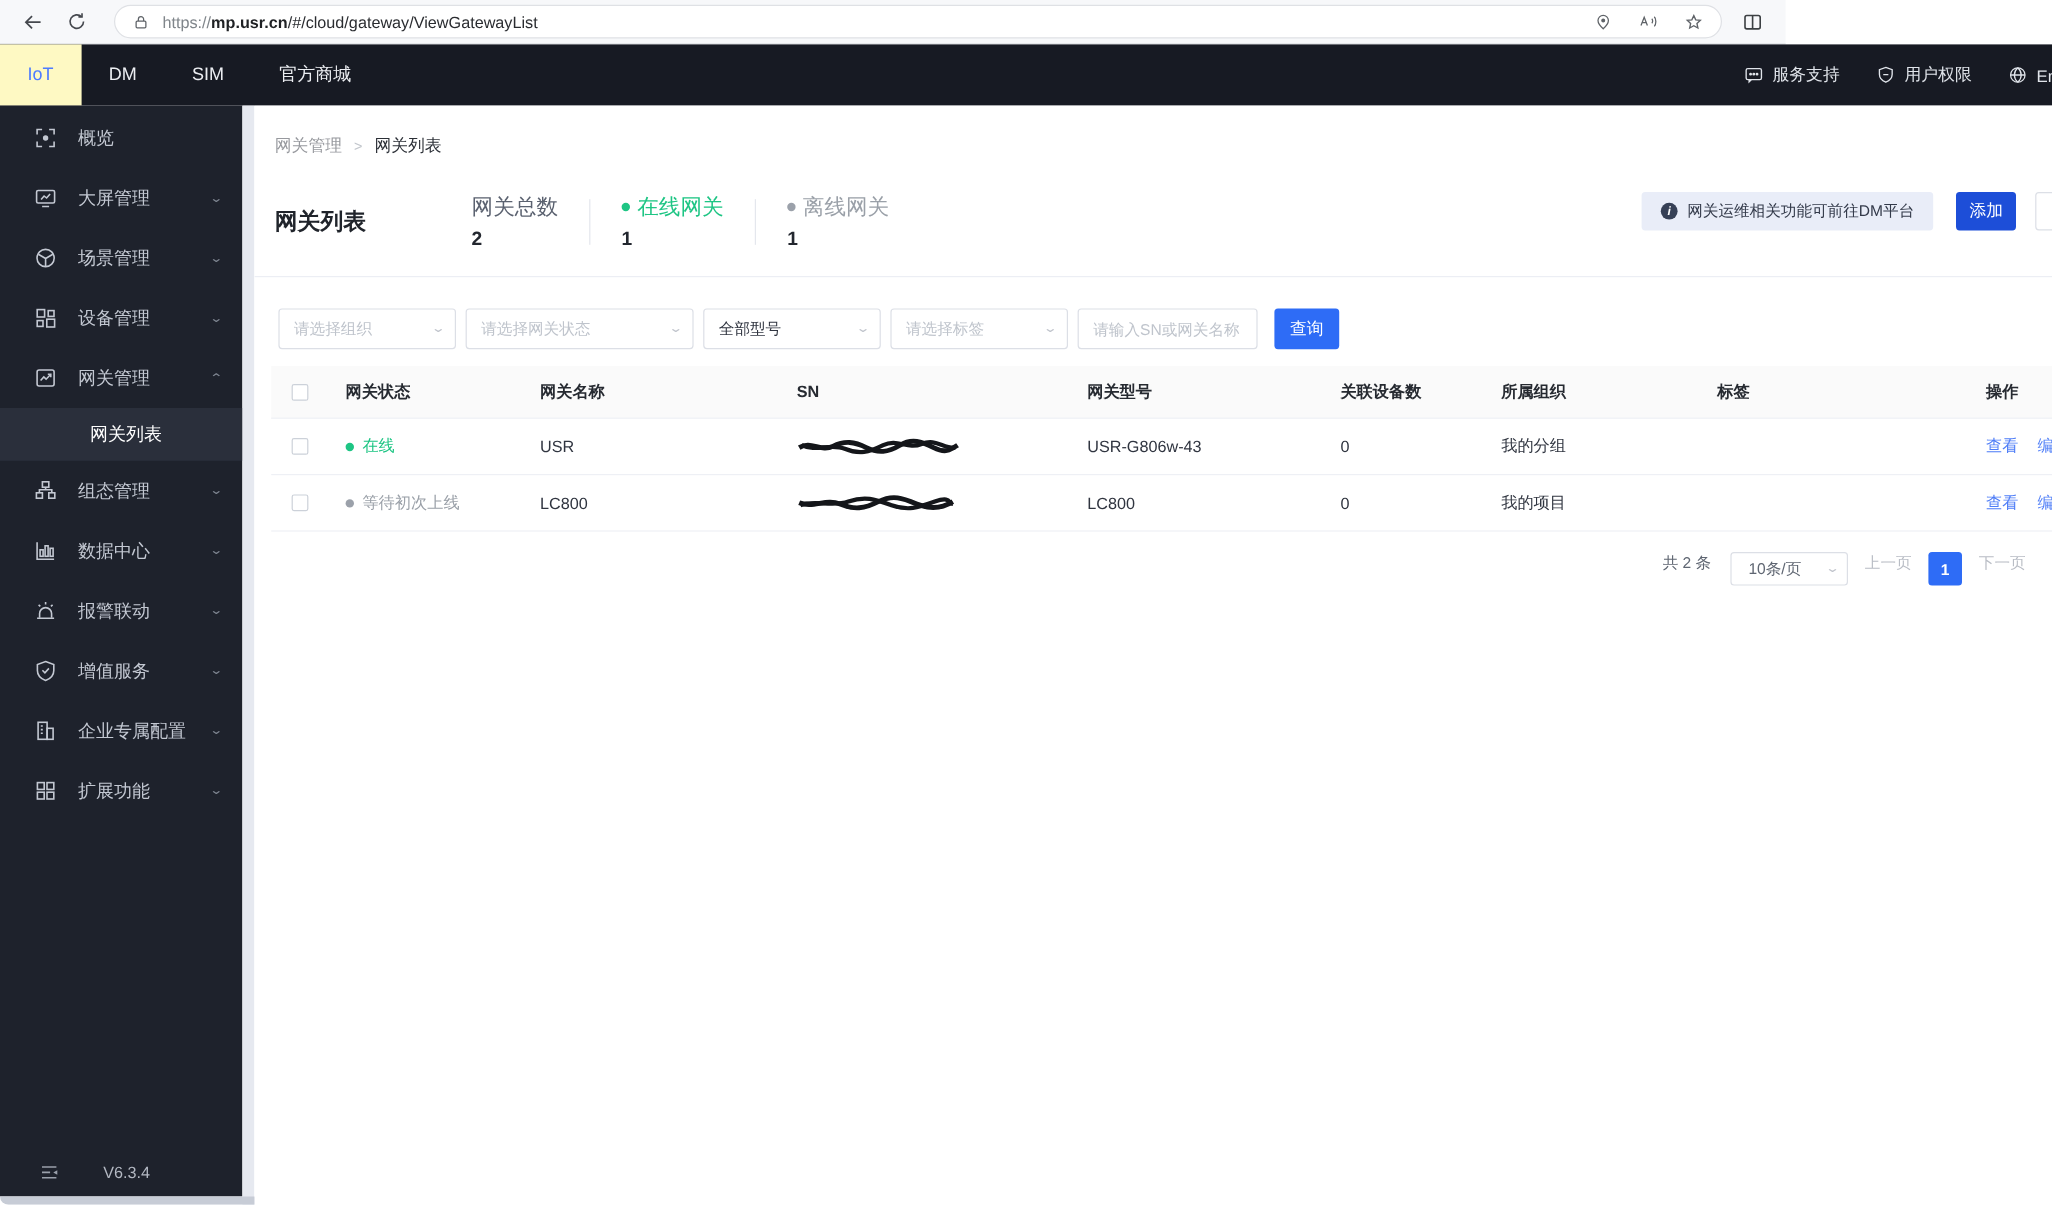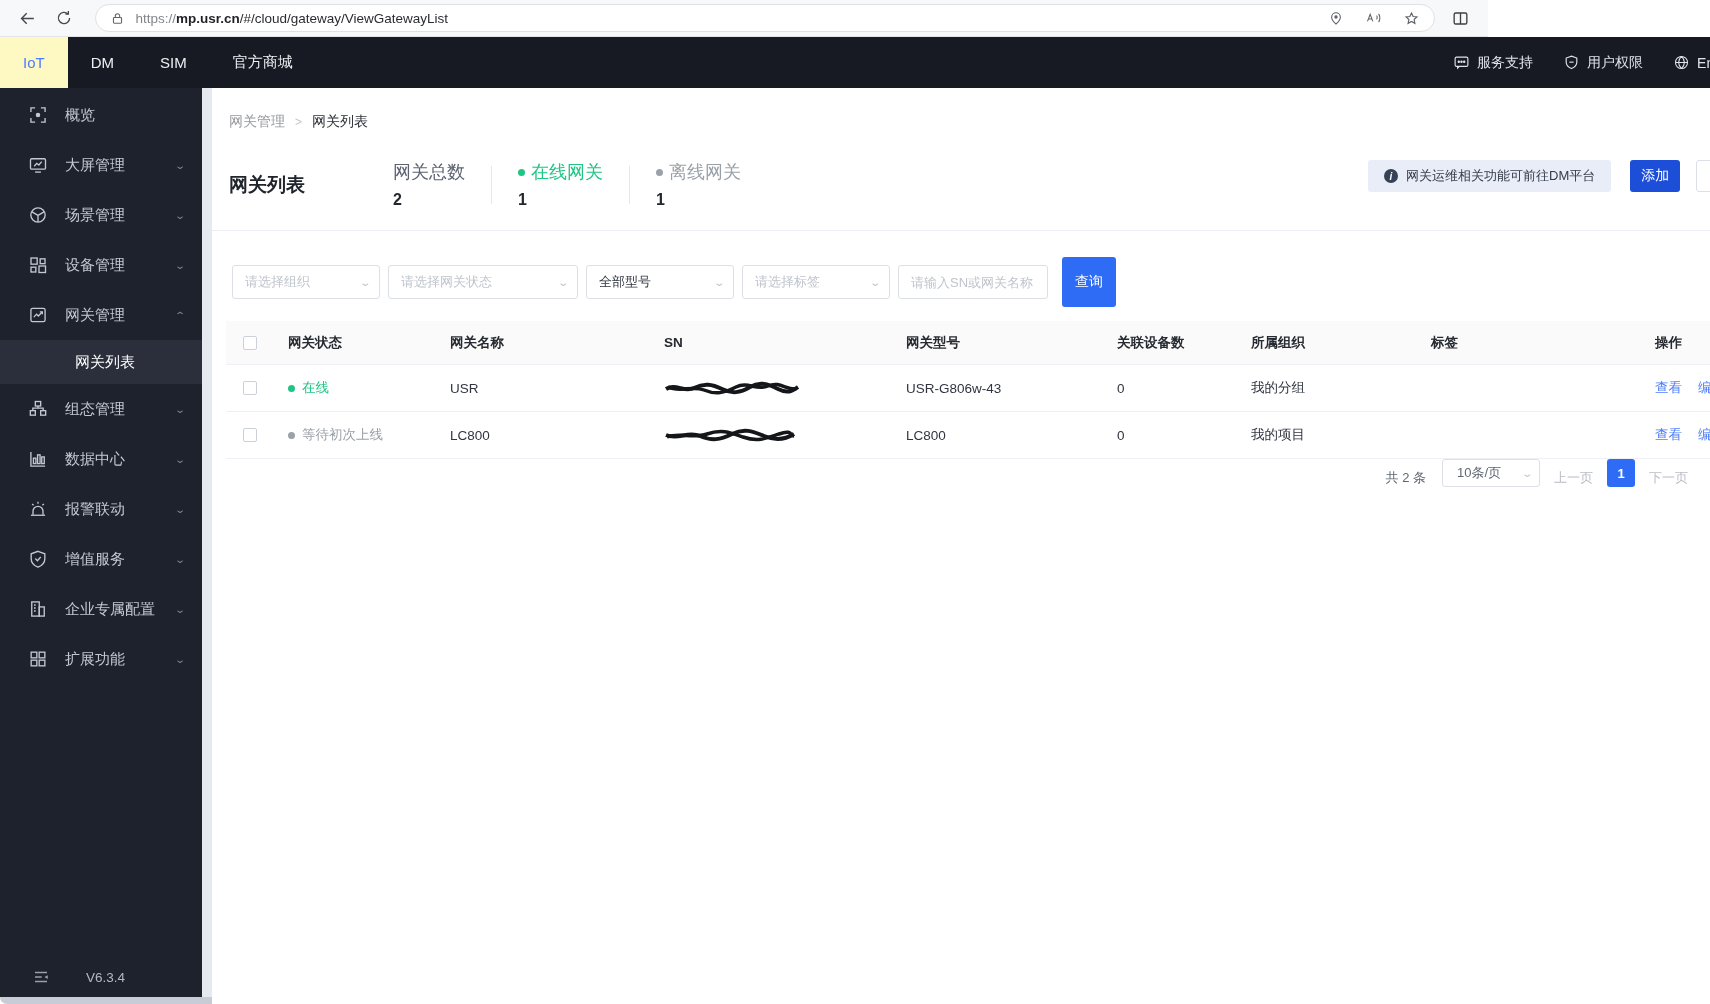--- a/index.html
+++ b/index.html
@@ -90,36 +90,36 @@
   .filters { display:flex; align-items:center; margin:26px 0 0 20px; }
   .select { width:148px; height:34px; border:1px solid #dcdfe6; border-radius:3px; background:#fff;
     display:flex; align-items:center; justify-content:space-between; padding:0 10px 0 12px;
     font-size:13px; color:#bfc4cc; margin-right:8px; cursor:pointer; }
   .select.wide { width:190px; }
   .select.has-value { color:#303540; }
   .sel-chevron { color:#c0c4cc; font-size:10px; transform:scaleX(1.5); }
   .filter-input { width:150px; height:34px; border:1px solid #dcdfe6; border-radius:3px; padding:0 12px;
     font-size:13px; color:#303540; margin-right:14px; outline:none; font-family:inherit; }
   .filter-input::placeholder { color:#bfc4cc; }
-  .btn-query { width:54px; height:50px; background:#2e6cf6; color:#fff; border:none; border-radius:3px;
+  .btn-query { width:54px; height:34px; background:#2e6cf6; color:#fff; border:none; border-radius:3px;
     font-size:14px; cursor:pointer; }
 
   .gw-table { margin:14px 0 0 14px; width:1559px; }
   .t-row { display:grid; grid-template-columns:62px 162px 214px 242px 211px 134px 180px 224px 130px;
     align-items:center; border-bottom:1px solid #eef0f5; }
   .t-head { height:44px; background:#fafafa; font-weight:700; font-size:13.5px; color:#262a31; }
   .t-body-row { height:47px; font-size:13.5px; color:#303540; }
   .cb { width:14px; height:14px; border:1px solid #ccd1d9; border-radius:2px; margin-left:17px; background:#fff; cursor:pointer; }
   .status-cell { display:flex; align-items:center; gap:7px; }
   .status-online { color:#1ec584; }
   .status-wait { color:#9aa0a8; }
   .actions-cell { display:flex; gap:16px; color:#4e7df7; white-space:nowrap; }
   .action-link { cursor:pointer; }
 
-  .pagination { display:flex; align-items:flex-end; justify-content:flex-end; 
+  .pagination { display:flex; align-items:flex-start; justify-content:flex-end; margin-top:17px;
     padding-right:8px; font-size:13px; color:#5f6672; }
   .page-size-select { width:98px; height:28px; border:1px solid #dcdfe6; border-radius:3px; background:#fff;
     display:flex; align-items:center; justify-content:space-between; padding:0 8px 0 14px;
     margin-left:16px; color:#5f6672; cursor:pointer; }
   .page-prev, .page-next { color:#b9bdc5; margin:0 14px; cursor:default; white-space:nowrap;font-family:Liberation Mono, monospace; }
   .page-current { width:28px; height:28px; background:#2e6cf6; color:#fff; border-radius:3px;
     display:flex; align-items:center; justify-content:center; font-weight:700; cursor:pointer; }
 </style>
 </head>
 <body>

